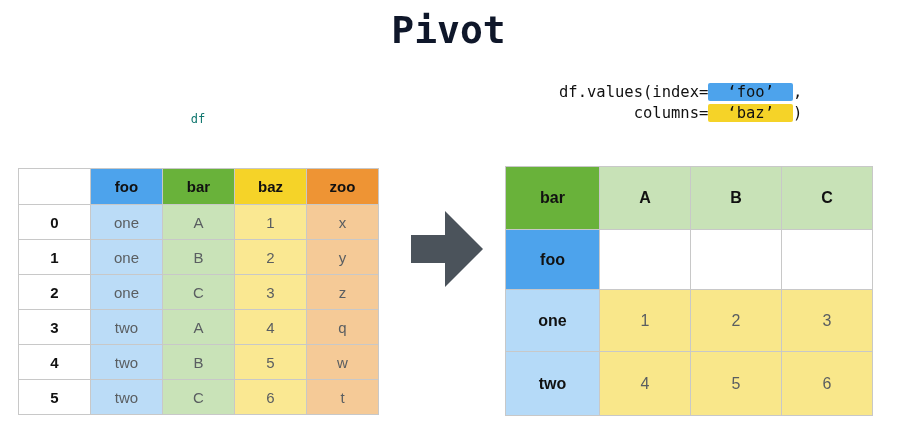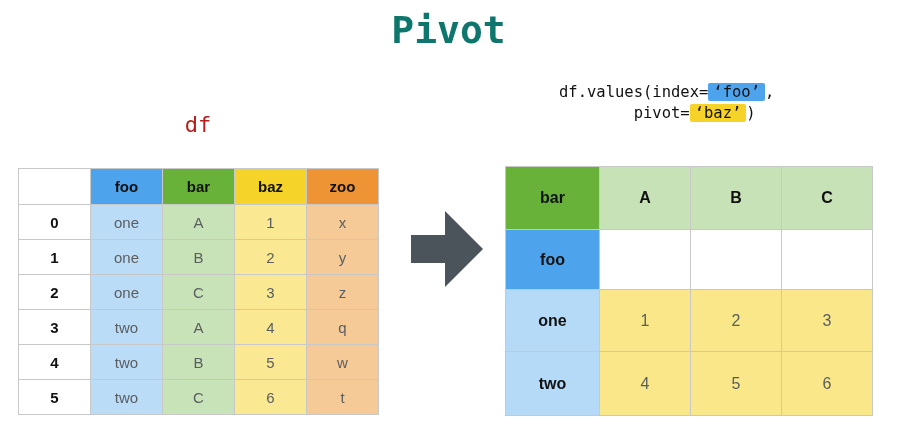--- a/index.html
+++ b/index.html
@@ -4,34 +4,34 @@
 <style>
   html,body{margin:0;padding:0;background:#fff;}
   .stage{
     position:relative;width:897px;height:422px;background:#fff;overflow:hidden;
     font-family:"Liberation Sans", sans-serif;color:#1c1c1c;
   }
   
   .title{
     position:absolute;left:0;top:8px;width:897px;text-align:center;
     font-family:"DejaVu Sans Mono", monospace;font-weight:bold;font-size:38px;
-    letter-spacing:0px;color:#0f766e;
+    letter-spacing:0px;color:#0f172a;
   }
   .df-label{
     position:absolute;left:18px;top:112px;width:360px;text-align:center;
-    font-family:"DejaVu Sans Mono", monospace;font-size:22px;color:#b91c1c;
+    font-family:"DejaVu Sans Mono", monospace;font-size:12px;color:#0f766e;
   }
   
   .code{
     position:absolute;left:559px;top:82px;
     font-family:"DejaVu Sans Mono", monospace;font-size:15.5px;line-height:21px;
     color:#111;
   }
   .code-line{white-space:pre;}
-  .hl{padding:0 5px;border-radius:2px;color:#111;}
+  .hl{padding:0 19px;border-radius:2px;color:#111;}
   .hl-blue{background:var(--header-blue,#4da3ec);}
   .hl-green{background:var(--header-green,#69b23a);}
   .hl-yellow{background:var(--header-yellow,#f5d328);}
   
   .arrow{position:absolute;left:411px;top:211px;}
   
   table.tbl{border-collapse:collapse;position:absolute;table-layout:fixed;}
   table.tbl th,table.tbl td{
     border:1px solid var(--table-border,#c8c8c8);
     text-align:center;vertical-align:middle;padding:0;overflow:hidden;
@@ -73,21 +73,21 @@
 <body>
 
 <div class="stage">
 
   <div class="title">Pivot</div>
 
   <div class="df-label">df</div>
 
   <div class="code">
     <div class="code-line"><span>df.values(index=</span><span class="hl hl-blue">‘foo’</span><span>,</span></div>
-    <div class="code-line"><span>        pivot=</span><span class="hl hl-yellow">‘baz’</span><span>)</span></div>
+    <div class="code-line"><span>        columns=</span><span class="hl hl-yellow">‘baz’</span><span>)</span></div>
   </div>
 
   <svg class="arrow" width="72" height="76" viewBox="0 0 72 76">
     <polygon points="0,24 34,24 34,0 72,38 34,76 34,52 0,52" fill="#4b535b"></polygon>
   </svg>
 
   <table class="tbl left-tbl">
     <colgroup>
         <col>
         <col>

